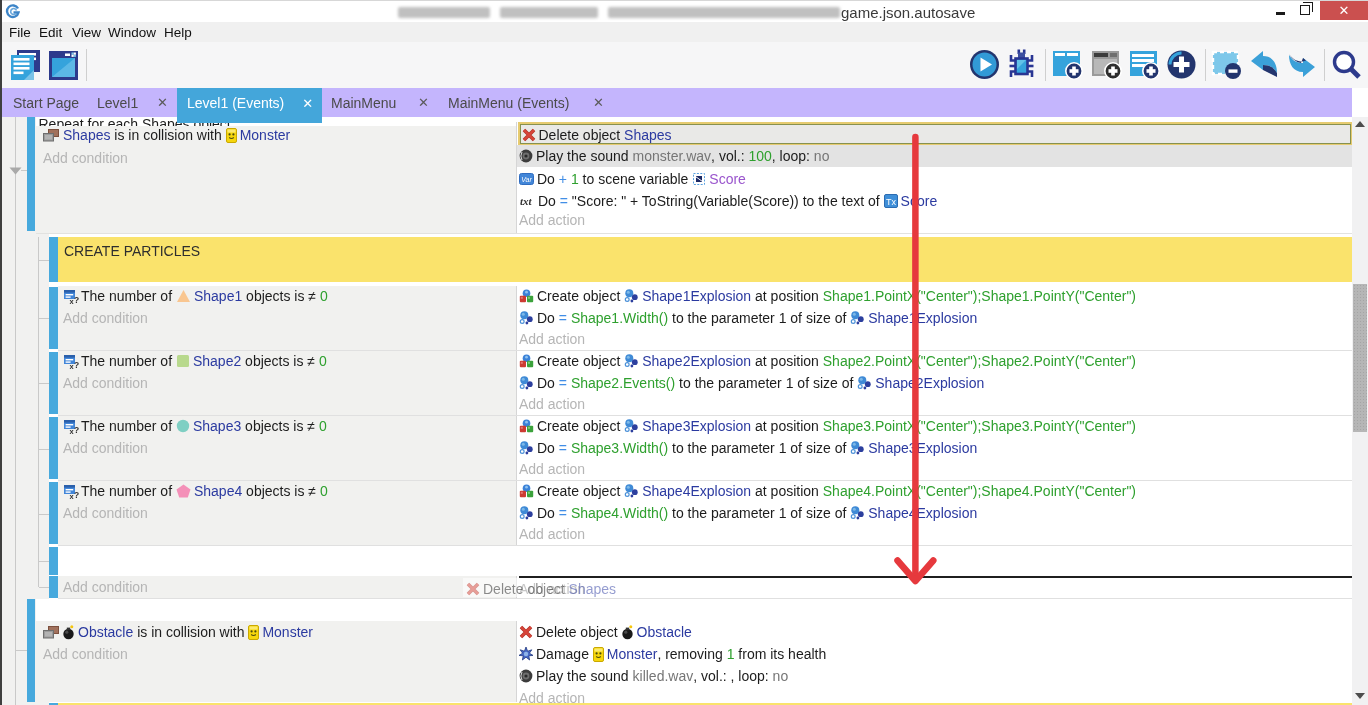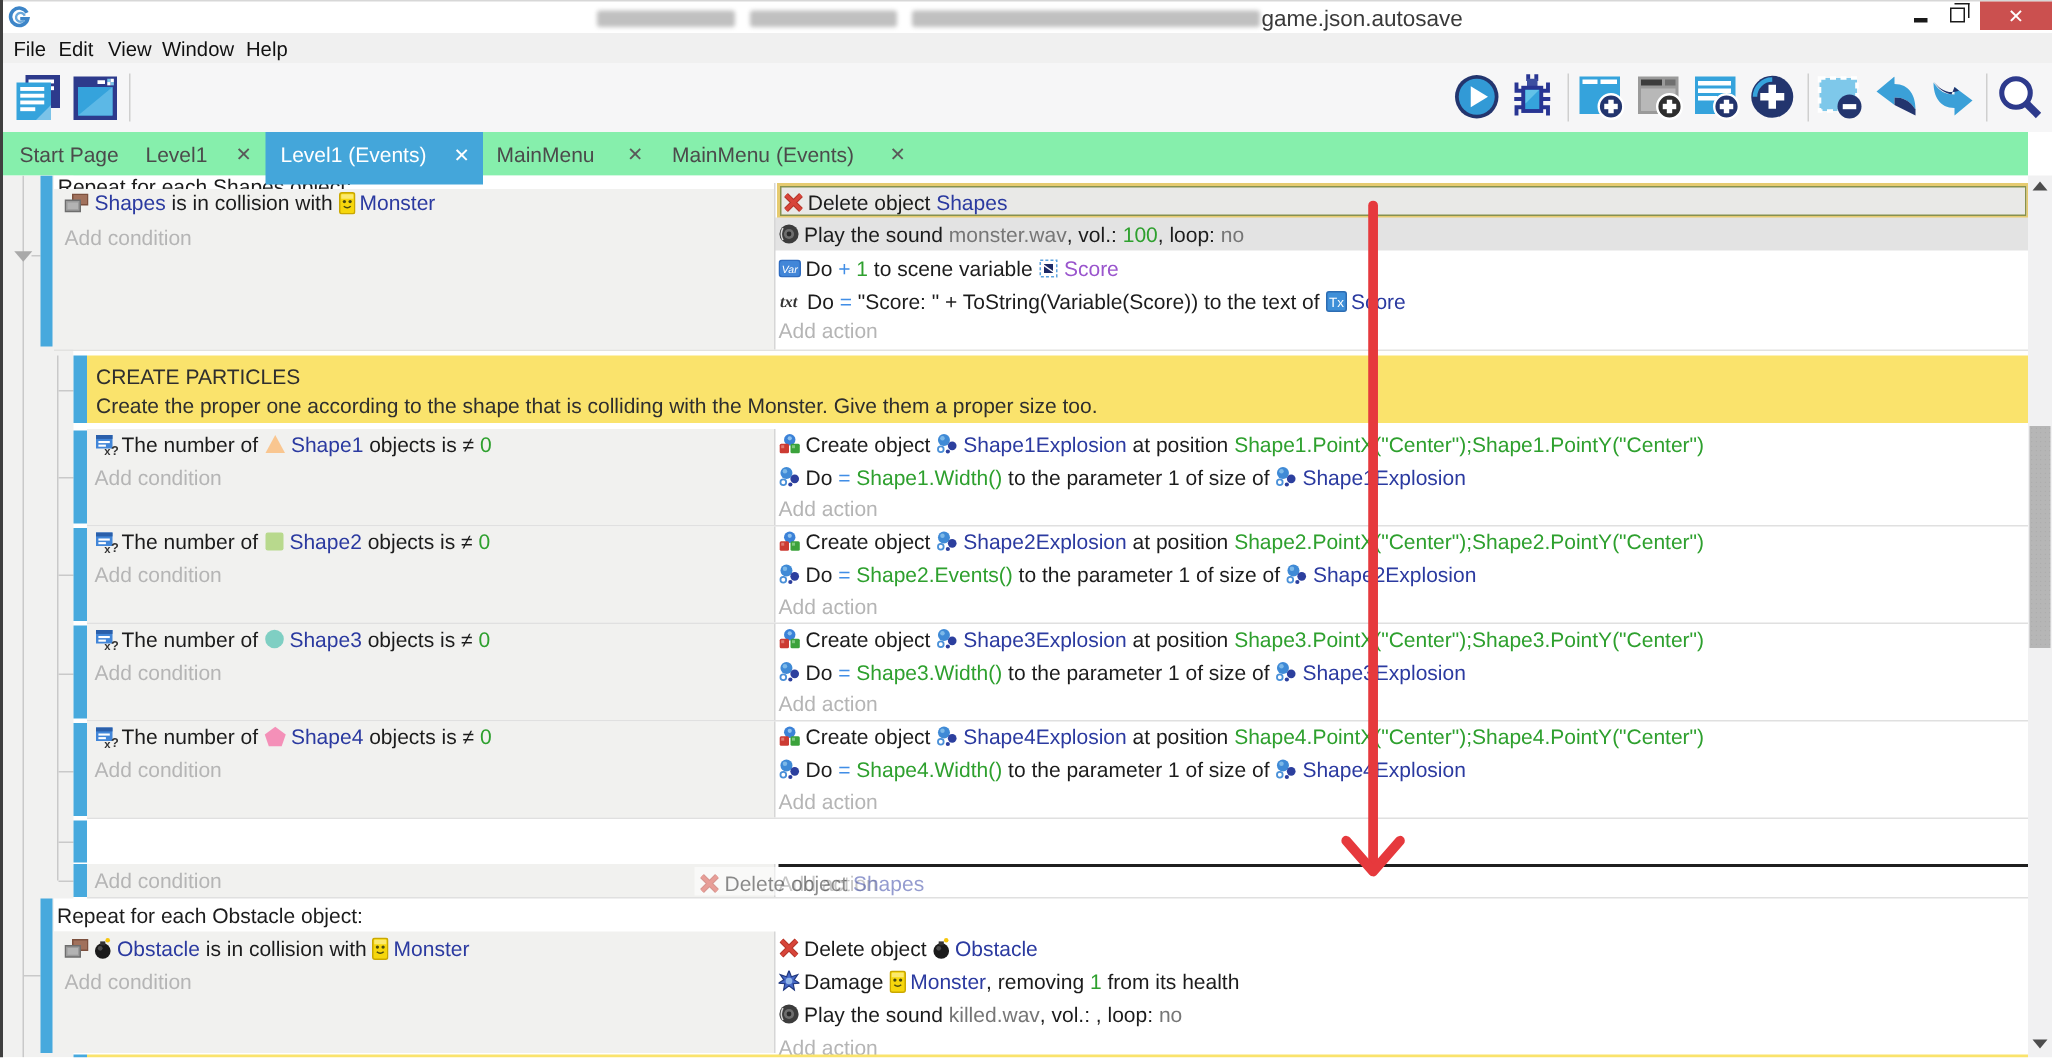--- a/index.html
+++ b/index.html
@@ -18,21 +18,21 @@
 
 
 #menubar { position:absolute; left:2px; top:22px; width:1366px; height:20px; background:#f0f0f0; font-size:13.5px; color:#111; }
 #menubar span { position:absolute; top:3px; }
 
 
 #toolbar { position:absolute; left:2px; top:42px; width:1366px; height:46px; background:#f6f6f7; }
 .tsep { position:absolute; top:7px; width:1px; height:32px; background:#cfcfcf; }
 
 
-#tabbar { position:absolute; left:2px; top:88px; width:1350px; height:30px; background:#86efac; font-size:14px; color:#4b4b4b; }
+#tabbar { position:absolute; left:2px; top:88px; width:1350px; height:30px; background:#c4b5fd; font-size:14px; color:#4b4b4b; }
 .tab { position:absolute; top:0; height:30px; line-height:30px; }
 .tabx { color:#5a5a5a; font-size:13px; }
 #activetab { position:absolute; left:177px; top:88px; width:145px; height:35px; background:#44a6da; color:#fff; font-size:14px; line-height:30px; z-index:30; }
 
 
 #events { position:absolute; left:2px; top:117px; width:1350px; height:588px; background:#fff; overflow:hidden; }
 
 .bluebar { position:absolute; background:#47a9dd; }
 .condbg { position:absolute; background:#f1f1ef; }
 .comment { position:absolute; background:#fae36c; font-size:14px; color:#2e2e2e; }
@@ -260,21 +260,20 @@
           <rect x="0.5" y="0.5" width="13" height="13" rx="1.5" fill="#3f8fd8" stroke="#2c6cb2"></rect>
           <text x="7" y="10.5" font-size="9" fill="#fff" text-anchor="middle" font-family="Liberation Sans">Tx</text>
         </svg></span><span style="width:3px"></span><span class="nb">Score</span></div>
   <div class="hrow addtxt" style="left:517px;top:91.5px">Add action</div>
 
   <div class="abs" style="left:513.5px;top:5px;width:1px;height:111px;background:#d6d6d6"></div>
 
   <div class="bluebar" style="left:47px;top:120px;width:9px;height:45px"></div>
   <div class="comment" style="left:56px;top:120px;width:1294px;height:45px">
     <div class="abs" style="left:6px;top:6px">CREATE PARTICLES</div>
-    <div class="abs" style="left:6px;top:25px">Create the proper one according to the shape that is colliding with the Monster. Give them a proper size too.</div>
   </div>
 
   <div class="bluebar" style="left:47px;top:169.5px;width:9px;height:62.5px"></div>
   <div class="condbg" style="left:56px;top:169px;width:457.5px;height:64px"></div>
   <div class="abs" style="left:513.5px;top:169px;width:1px;height:64px;background:#d6d6d6"></div>
   <div class="abs" style="left:56px;top:233px;width:1294px;height:1px;background:#e0e0e0"></div>
   <div class="hrow" style="left:61px;top:168px"><span class="ic" style="line-height:0"><svg width="16" height="15" viewBox="0 0 16 15">
           <rect x="1" y="1" width="11" height="9" fill="#4286d8"></rect>
           <rect x="1" y="1" width="11" height="2.6" fill="#2a5faa"></rect>
           <rect x="2.6" y="5" width="7.6" height="1.4" fill="#fff"></rect>
@@ -455,21 +454,20 @@
   <div class="abs" style="left:461px;top:453px;width:57px;height:5px;background:rgba(255,255,255,0.45)"></div>
   <div class="abs" style="left:461px;top:461px;width:889px;height:19px;background:rgba(255,255,255,0.55)"></div>
   <div class="hrow" style="left:517px;top:461px;color:#c6c6c6">Add action</div>
   <div class="abs" style="left:517px;top:458.5px;width:833px;height:2.5px;background:#1f1f1f"></div>
   <div class="hrow" style="left:464px;top:460.5px;opacity:0.5"><span class="ic" style="line-height:0"><svg width="14" height="14" viewBox="0 0 14 14">
           <path d="M2 2 L12 12 M12 2 L2 12" stroke="#b3362a" stroke-width="3.6"></path>
           <path d="M2 2 L12 12 M12 2 L2 12" stroke="#d8453a" stroke-width="2.2"></path>
         </svg></span><span style="width:3px"></span>Delete object&nbsp;<span class="nb">Shapes</span></div>
   <div class="abs" style="left:56px;top:481px;width:1294px;height:1px;background:#e0e0e0"></div>
 
-  <div class="hrow" style="left:36px;top:482px;color:#1c1c1c">Repeat for each Obstacle object:</div>
   <div class="bluebar" style="left:24.5px;top:481.5px;width:8.5px;height:103px"></div>
   <div class="condbg" style="left:33.5px;top:504px;width:480px;height:80.5px"></div>
   <div class="abs" style="left:513.5px;top:504px;width:1px;height:80.5px;background:#d6d6d6"></div>
   <div class="hrow" style="left:41px;top:504px"><span class="ic" style="line-height:0"><svg width="16" height="13" viewBox="0 0 16 13">
           <rect x="5.5" y="0.5" width="10" height="7" fill="#a1715c" stroke="#7c503e"></rect>
           <rect x="0.5" y="4.5" width="10" height="7.5" fill="#9b9b9b" stroke="#6e6e6e"></rect>
           <rect x="2" y="6" width="7" height="4.5" fill="#b3b3b3"></rect>
         </svg></span><span style="width:4px"></span><span class="ic" style="line-height:0"><svg width="12" height="15" viewBox="0 0 12 15">
           <circle cx="5.5" cy="9" r="5.2" fill="#1a1a1a"></circle>
           <rect x="3.8" y="2.6" width="3.4" height="2.6" fill="#333"></rect>

